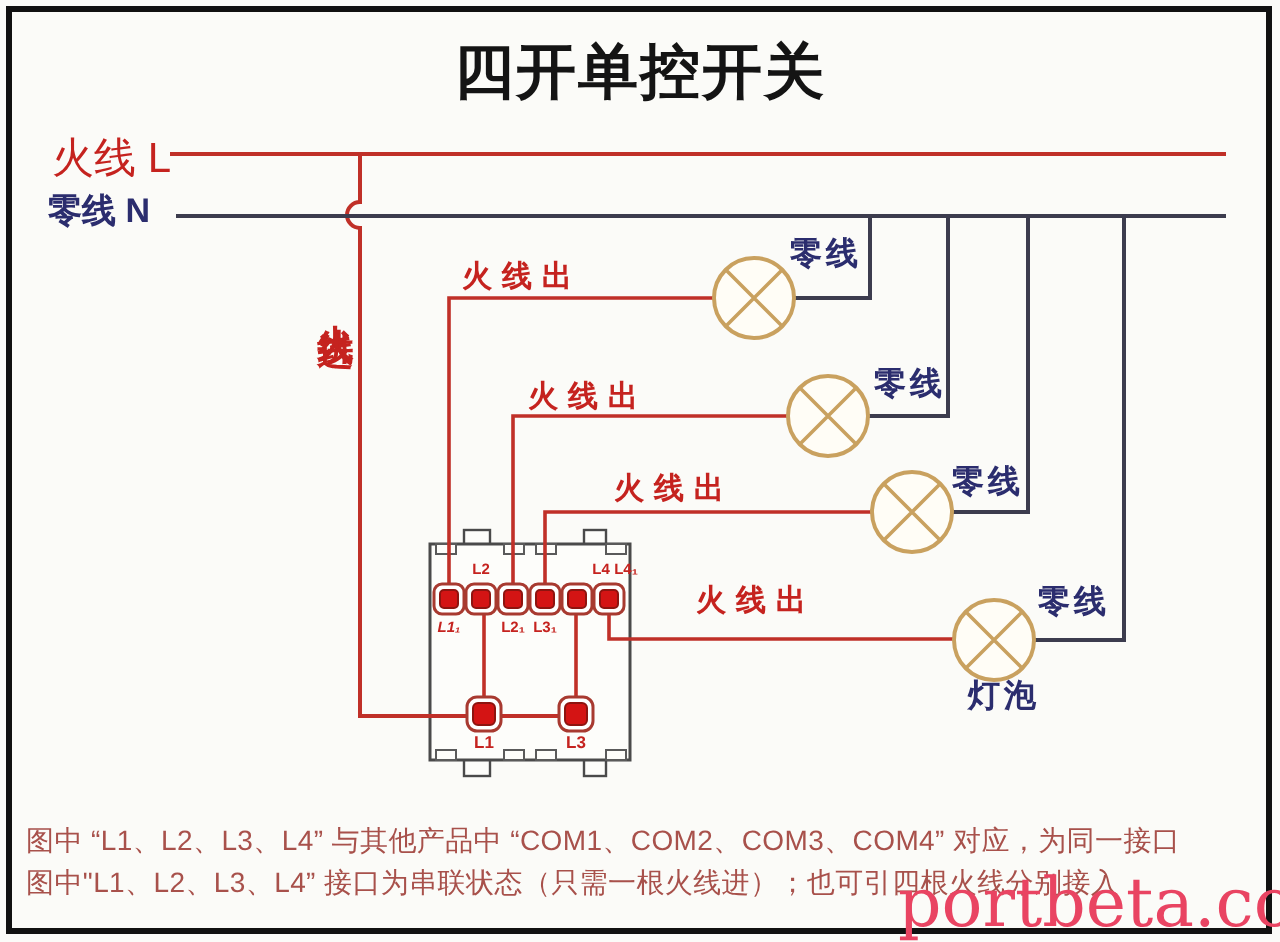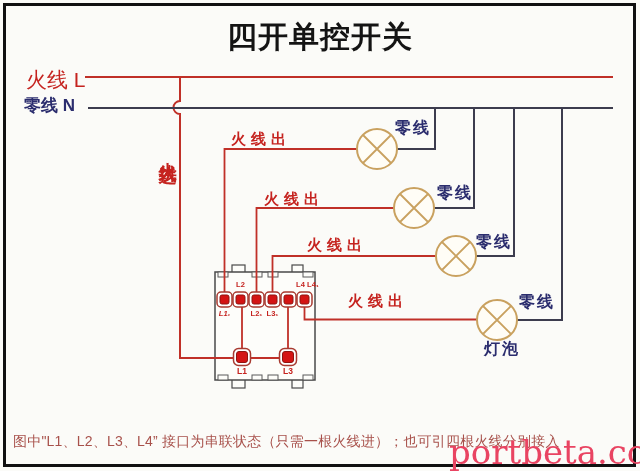--- a/index.html
+++ b/index.html
@@ -138,16 +138,17 @@
 
   <div class="lbl term-label" style="left:240.5px;top:281px;">L2</div>
   <div class="lbl term-label" style="left:288.5px;top:281px;margin-left:12px;">L4</div>
   <div class="lbl term-label" style="left:304.5px;top:281px;padding-left:17px;">L4₁</div>
   <div class="lbl term-label" style="left:224.5px;top:310px;font-style:italic;">L1₁</div>
   <div class="lbl term-label" style="left:256.5px;top:310px;">L2₁</div>
   <div class="lbl term-label" style="left:272.5px;top:310px;">L3₁</div>
   <div class="lbl term-label term-label-lg" style="left:242px;top:367px;text-align:right;">L1</div>
   <div class="lbl term-label term-label-lg" style="left:288px;top:367px;">L3</div>
 
+  <div class="lbl note note-1">图中 “L1、L2、L3、L4” 与其他产品中 “COM1、COM2、COM3、COM4” 对应，为同一接口</div>
   <div class="lbl note note-2">图中"L1、L2、L3、L4” 接口为串联状态（只需一根火线进）；也可引四根火线分别接入</div>
 
   <div class="lbl watermark">portbeta.com</div>
 </div>
 
 </body></html>

